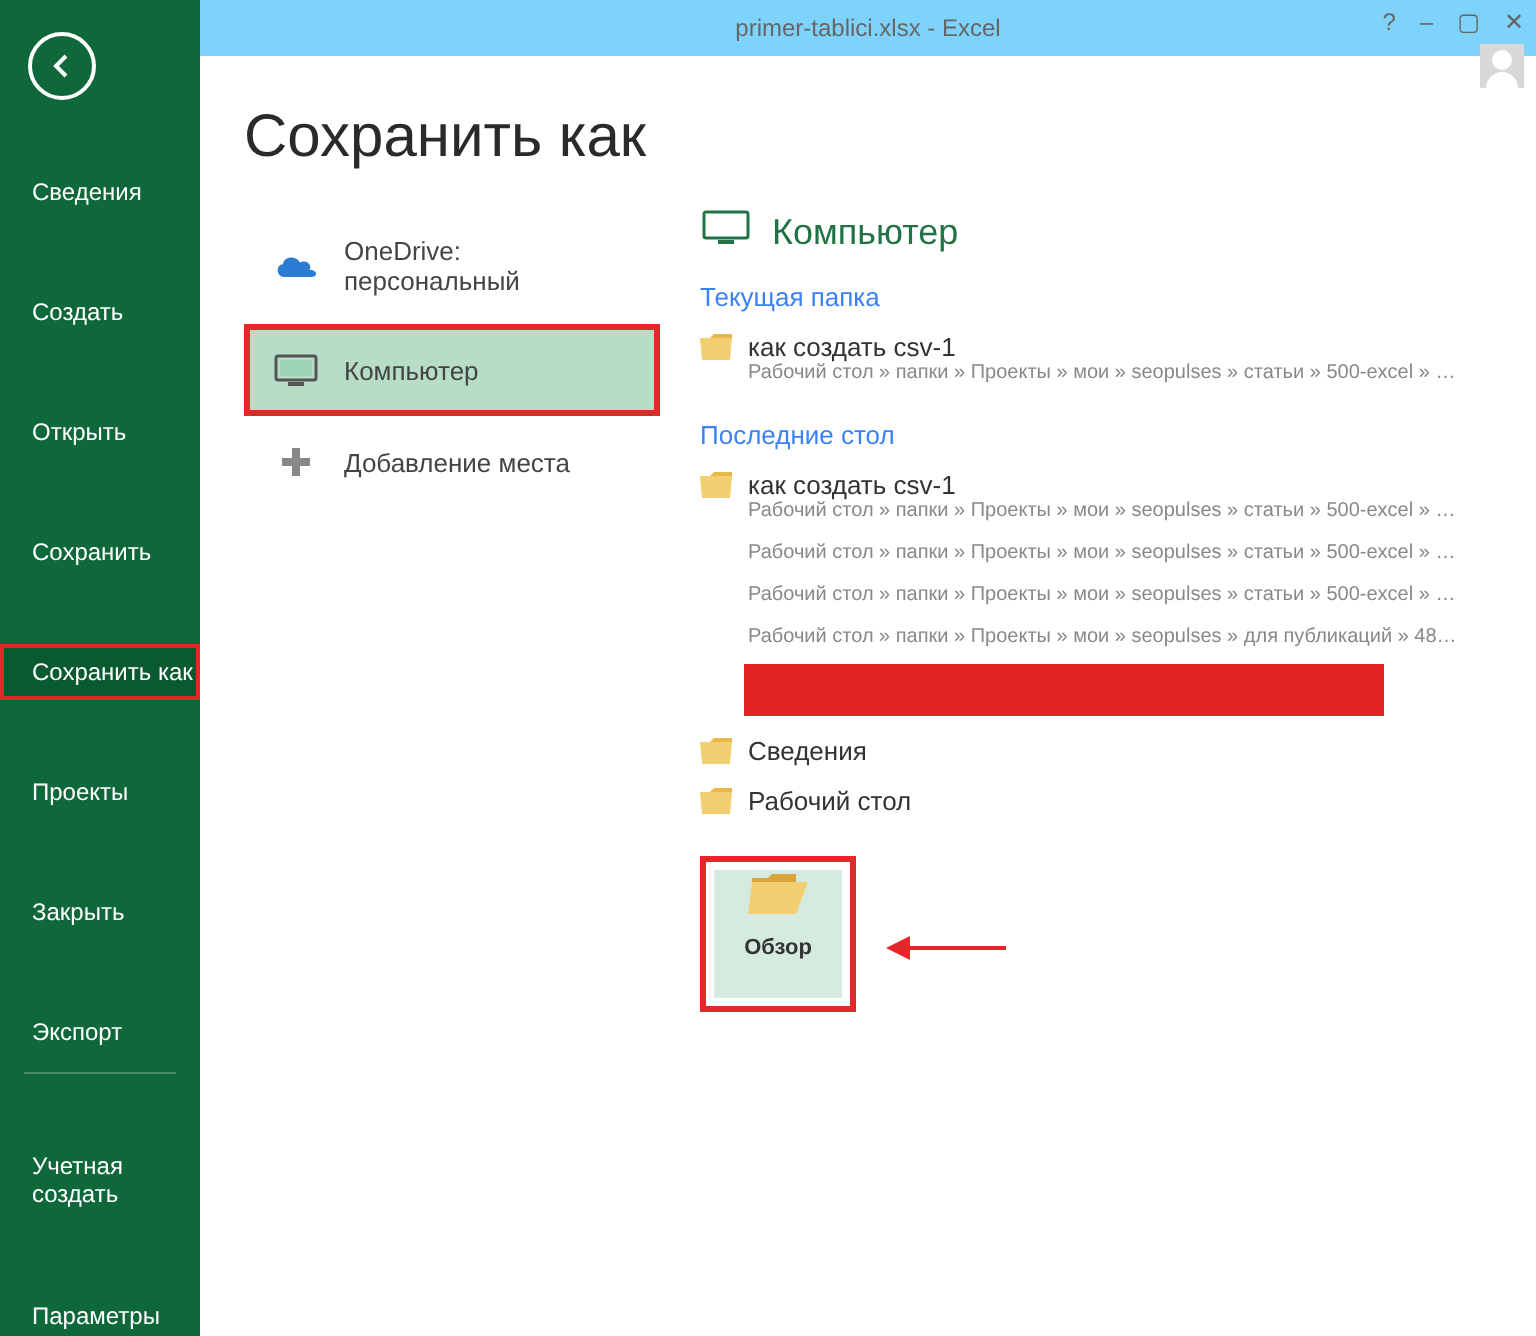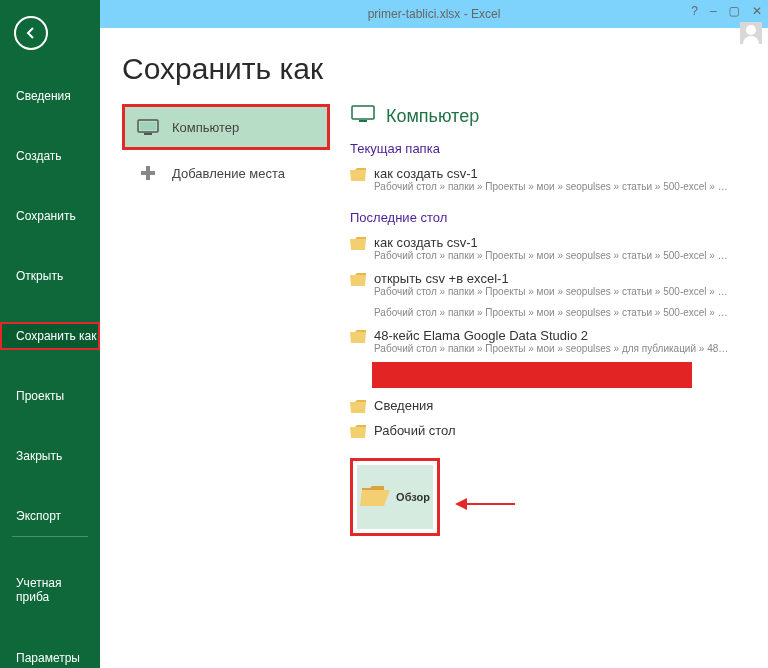--- a/index.html
+++ b/index.html
@@ -120,32 +120,32 @@
     padding-left: 20px;
   }
   .detail-header {
     display: flex; align-items: center; gap: 10px;
     color: #217346;
     font-size: 18px;
     margin-bottom: 12px;
   }
   .section-label {
     font-size: 13px;
-    color: #4c1d95;
+    color: #3b82f6;
     margin-top: 4px;
     margin-bottom: 6px;
   }
   .folder-row {
     display: flex;
     flex-direction: column;
     padding: 4px 0 6px 0;
     cursor: pointer;
   }
   .folder-top {
-    display: flex; align-items: flex-end; gap: 8px;
+    display: flex; align-items: center; gap: 8px;
   }
   .folder-name {
     font-size: 13px; color: #333;
   }
   .folder-path {
     font-size: 10px; color: #888;
     padding-left: 24px;
     white-space: nowrap; overflow: hidden; text-overflow: ellipsis;
     max-width: 380px;
   }
@@ -157,26 +157,26 @@
     max-width: 320px;
   }
   .browse-wrap {
     margin-top: 14px;
     display: inline-block;
     padding: 4px;
     border: 3px solid #e22828;
     position: relative;
   }
   .browse-btn {
-    width: 76px; height: 64px;
+    width: 64px; height: 64px;
     background: #d5ebe0;
     display: flex;
-    flex-direction: row;
+    flex-direction: column;
     align-items: center;
-    justify-content: center;
+    justify-content: flex-start;
     gap: 6px;
     cursor: pointer;
   }
   .browse-label { font-size: 11px; color: #333; font-weight:600; }
   .arrow-annot {
     position: absolute;
     left: 100%;
     top: 50%;
     margin-left: 18px;
   }
@@ -197,37 +197,45 @@
 
 <div class="sidebar">
   <div class="back-btn">
     <svg width="16" height="16" viewBox="0 0 16 16">
         <path d="M10 2 L4 8 L10 14 L10 11 L14 11 L14 5 L10 5 Z" fill="none"></path>
         <path d="M10 3 L5 8 L10 13" stroke="#fff" stroke-width="2" fill="none"></path>
       </svg>
   </div>
   <div class="nav-item">Сведения</div>
   <div class="nav-item">Создать</div>
+  <div class="nav-item">Открыть</div>
   <div class="nav-item">Сохранить</div>
-  <div class="nav-item">Открыть</div>
   <div class="nav-item active nav-highlight">Сохранить как</div>
   <div class="nav-item">Проекты</div>
   <div class="nav-item">Закрыть</div>
   <div class="nav-item">Экспорт</div>
   <div class="nav-sep"></div>
-  <div class="nav-item" style="line-height:1.2;white-space:normal;">Учетная приба</div>
+  <div class="nav-item" style="line-height:1.2;white-space:normal;">Учетная создать</div>
   <div class="nav-item">Параметры</div>
 </div>
 
 <div class="main">
   <div class="page-title">Сохранить как</div>
 
   <div class="columns">
 
     <div class="places">
+      <div class="place-item">
+        <span class="place-icon">
+          <svg width="26" height="16" viewBox="0 0 26 16">
+              <path d="M7 14 C2 14 2 7 6 7 C6 3 13 2 15 6 C20 4 22 9 20 10 C25 10 25 14 21 14 Z" fill="#2b7cd3"></path>
+            </svg>
+        </span>
+        <span>OneDrive: персональный</span>
+      </div>
       <div class="place-item selected place-highlight">
         <span class="place-icon">
           <svg width="24" height="18" viewBox="0 0 24 18">
               <rect x="2" y="2" width="20" height="12" rx="1" fill="none" stroke="#555" stroke-width="1.5"></rect>
               <rect x="4" y="4" width="16" height="8" fill="#9fd4b8"></rect>
               <rect x="8" y="15" width="8" height="2" fill="#555"></rect>
             </svg>
         </span>
         <span>Компьютер</span>
       </div>
@@ -275,44 +283,26 @@
               <svg width="16" height="13" viewBox="0 0 16 13">
                 <path d="M0 2 L5 2 L7 0 L16 0 L16 2 L0 2 Z" fill="#e8b84a"></path>
                 <path d="M0 2 L16 2 L15 13 L1 13 Z" fill="#f4cf72"></path>
               </svg>
             </span>
           <span class="folder-name">как создать csv-1</span>
         </div>
         <div class="folder-path">Рабочий стол » папки » Проекты » мои » seopulses » статьи » 500-excel » 2почти готовы »...</div>
       </div>
       <div class="folder-row">
-        <div class="folder-top">
-          <span class="folder-icon">
-              <svg width="16" height="13" viewBox="0 0 16 13">
-                <path d="M0 2 L5 2 L7 0 L16 0 L16 2 L0 2 Z" fill="#e8b84a"></path>
-                <path d="M0 2 L16 2 L15 13 L1 13 Z" fill="#f4cf72"></path>
-              </svg>
-            </span>
-          <span class="folder-name">открыть csv +в excel-1</span>
-        </div>
         <div class="folder-path">Рабочий стол » папки » Проекты » мои » seopulses » статьи » 500-excel » 2почти готовы »...</div>
       </div>
       <div class="folder-row">
         <div class="folder-path">Рабочий стол » папки » Проекты » мои » seopulses » статьи » 500-excel » 1готовы » приба...</div>
       </div>
       <div class="folder-row">
-        <div class="folder-top">
-          <span class="folder-icon">
-              <svg width="16" height="13" viewBox="0 0 16 13">
-                <path d="M0 2 L5 2 L7 0 L16 0 L16 2 L0 2 Z" fill="#e8b84a"></path>
-                <path d="M0 2 L16 2 L15 13 L1 13 Z" fill="#f4cf72"></path>
-              </svg>
-            </span>
-          <span class="folder-name">48-кейс Elama Google Data Studio 2</span>
-        </div>
         <div class="folder-path">Рабочий стол » папки » Проекты » мои » seopulses » для публикаций » 48-кейс Elama Go...</div>
       </div>
 
       <div class="redacted"></div>
 
       <div class="folder-row noline">
         <div class="folder-top">
           <span class="folder-icon">
               <svg width="16" height="13" viewBox="0 0 16 13">
                 <path d="M0 2 L5 2 L7 0 L16 0 L16 2 L0 2 Z" fill="#e8b84a"></path>

